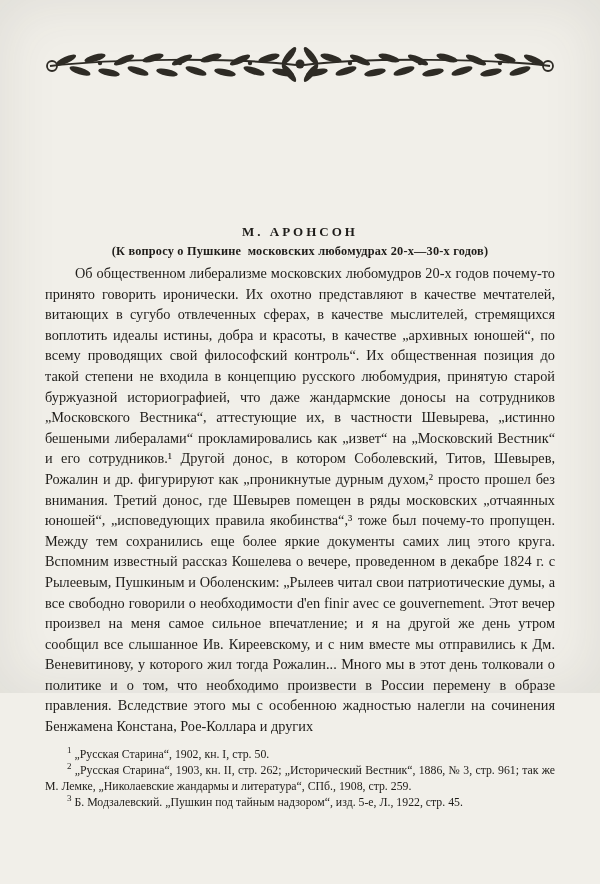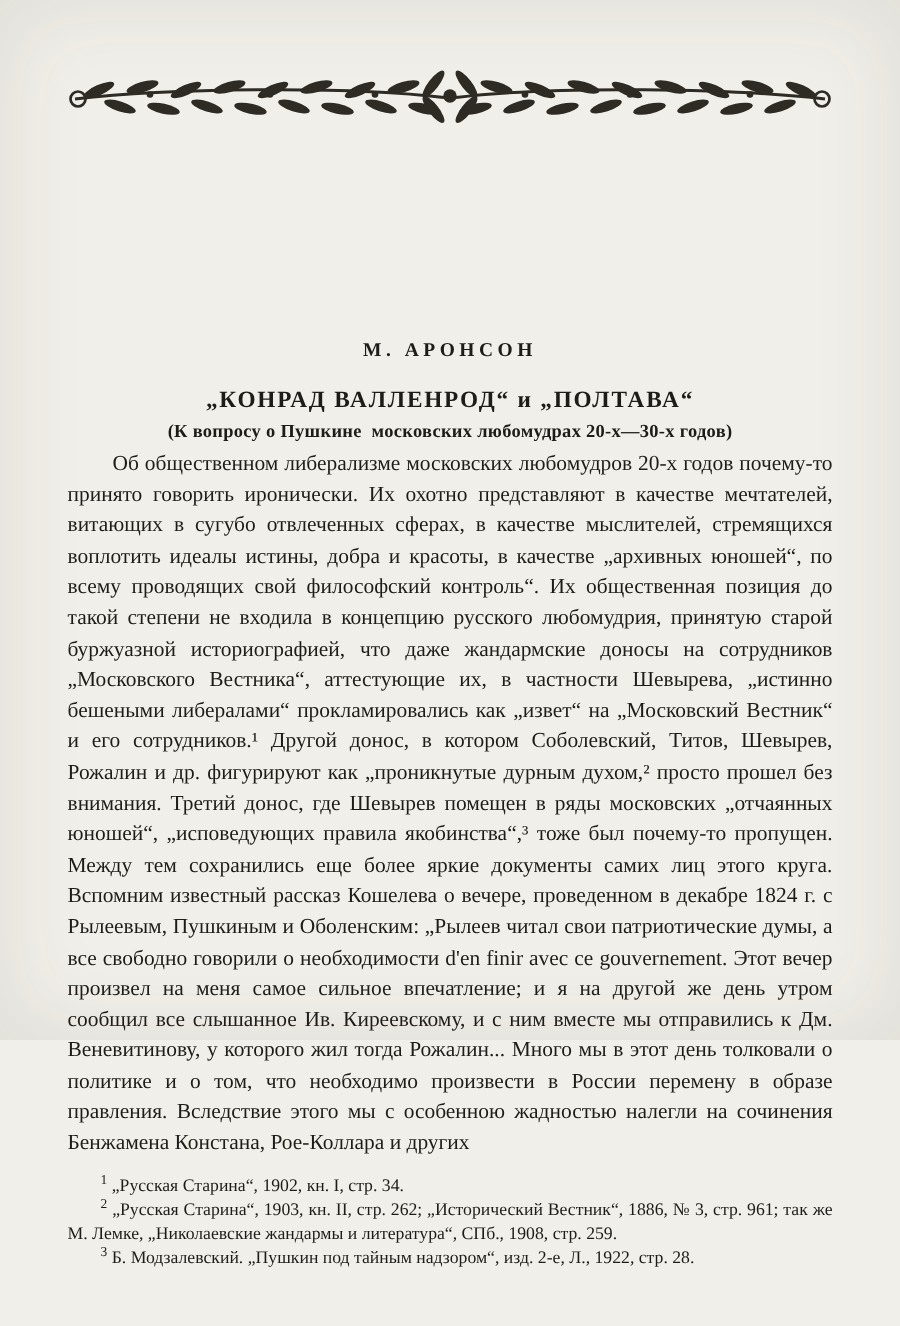--- a/index.html
+++ b/index.html
@@ -120,25 +120,24 @@
         <circle cx="140" cy="27" r="2.2" fill="#2e2b25"></circle>
         <circle cx="210" cy="27" r="2.2" fill="#2e2b25"></circle>
         <circle cx="310" cy="27" r="2.2" fill="#2e2b25"></circle>
         <circle cx="380" cy="27" r="2.2" fill="#2e2b25"></circle>
         <circle cx="460" cy="27" r="2.2" fill="#2e2b25"></circle>
       </svg>
   </div>
 
   <div class="author">М. АРОНСОН</div>
 
-  <div class="title">„КОНРАД ВАЛЛЕНРОД“ и „ПОЛТАВА“</div>
 
   <div class="subtitle">(К вопросу о Пушкине &nbsp;московских любомудрах 20-х—30-х годов)</div>
 
   <p class="body-text">Об общественном либерализме московских любомудров 20-х годов почему-то принято говорить иронически. Их охотно представляют в качестве мечтателей, витающих в сугубо отвлеченных сферах, в качестве мыслителей, стремящихся воплотить идеалы истины, добра и красоты, в качестве „архивных юношей“, по всему проводящих свой философский контроль“. Их общественная позиция до такой степени не входила в концепцию русского любомудрия, принятую старой буржуазной историографией, что даже жандармские доносы на сотрудников „Московского Вестника“, аттестующие их, в частности Шевырева, „истинно бешеными либералами“ прокламировались как „извет“ на „Московский Вестник“ и его сотрудников.¹ Другой донос, в котором Соболевский, Титов, Шевырев, Рожалин и др. фигурируют как „проникнутые дурным духом,² просто прошел без внимания. Третий донос, где Шевырев помещен в ряды московских „отчаянных юношей“, „исповедующих правила якобинства“,³ тоже был почему-то пропущен. Между тем сохранились еще более яркие документы самих лиц этого круга. Вспомним известный рассказ Кошелева о вечере, проведенном в декабре 1824 г. с Рылеевым, Пушкиным и Оболенским: „Рылеев читал свои патриотические думы, а все свободно говорили о необходимости d'en finir avec ce gouvernement. Этот вечер произвел на меня самое сильное впечатление; и я на другой же день утром сообщил все слышанное Ив. Киреевскому, и с ним вместе мы отправились к Дм. Веневитинову, у которого жил тогда Рожалин... Много мы в этот день толковали о политике и о том, что необходимо произвести в России перемену в образе правления. Вследствие этого мы с особенною жадностью налегли на сочинения Бенжамена Констана, Рое-Коллара и других</p>
 
   <div class="footnotes">
-    <p class="footnote"><sup>1</sup> <span>„Русская Старина“, 1902, кн. I, стр. 34.</span></p>
+    <p class="footnote"><sup>1</sup> <span>„Русская Старина“, 1902, кн. I, стр. 50.</span></p>
     <p class="footnote"><sup>2</sup> <span>„Русская Старина“, 1903, кн. II, стр. 262; „Исторический Вестник“, 1886, № 3, стр. 961; так же М. Лемке, „Николаевские жандармы и литература“, СПб., 1908, стр. 259.</span></p>
-    <p class="footnote"><sup>3</sup> <span>Б. Модзалевский. „Пушкин под тайным надзором“, изд. 2-е, Л., 1922, стр. 28.</span></p>
+    <p class="footnote"><sup>3</sup> <span>Б. Модзалевский. „Пушкин под тайным надзором“, изд. 5-е, Л., 1922, стр. 45.</span></p>
   </div>
 
 </div>
 
 </body></html>

